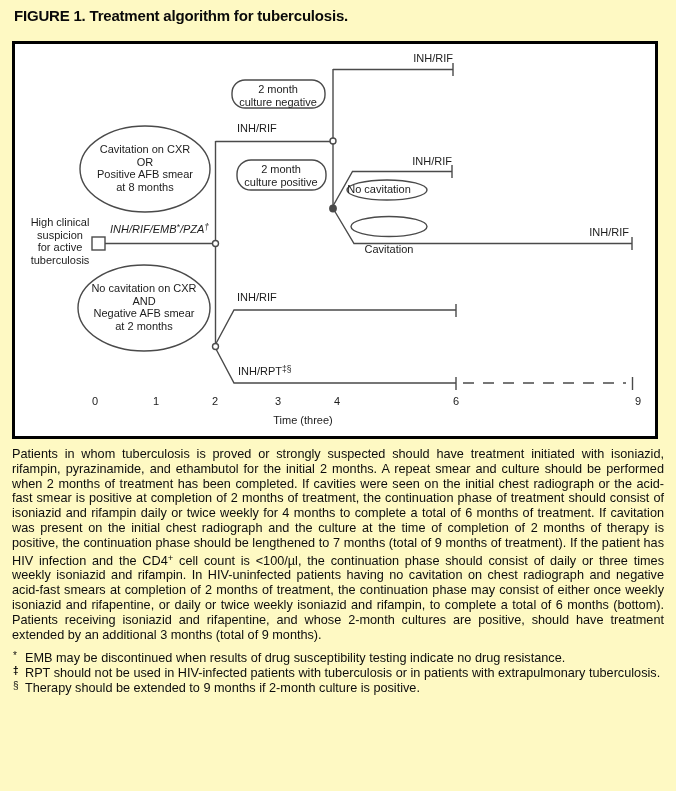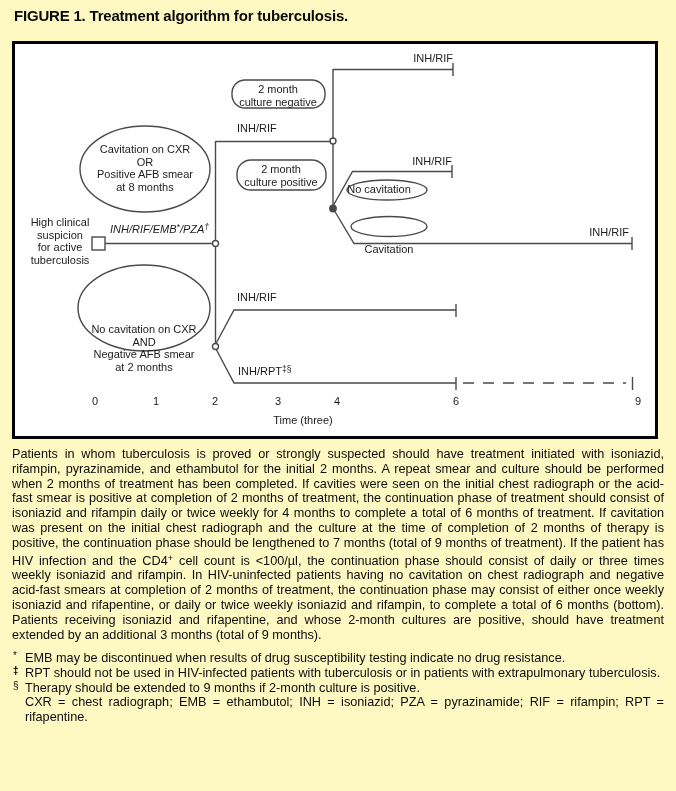--- a/index.html
+++ b/index.html
@@ -86,21 +86,21 @@
 for active
 tuberculosis</div>
 
     <div class="dlabel ta-c" style="left:82px;top:177px;width:125px;white-space:nowrap;font-style:italic;"><span>INH/RIF/EMB</span><span class="dsup">*</span><span>/PZA</span><span class="dsup">†</span></div>
 
     <div class="dlabel ta-c" style="left:60px;top:99px;width:140px;">Cavitation on CXR
 OR
 Positive AFB smear
 at 8 months</div>
 
-    <div class="dlabel ta-c" style="left:54px;top:238px;width:150px;margin-top:41px;">No cavitation on CXR
+    <div class="dlabel ta-c" style="left:54px;top:238px;width:150px;">No cavitation on CXR
 AND
 Negative AFB smear
 at 2 months</div>
 
     <div class="dlabel ta-c" style="left:203px;top:39px;width:120px;">2 month
 culture negative</div>
 
     <div class="dlabel ta-c" style="left:206px;top:119px;width:120px;">2 month
 culture positive</div>
 
@@ -135,16 +135,15 @@
     <p class="cap-main"><span>Patients in whom tuberculosis is proved or strongly suspected should have treatment initiated with isoniazid, rifampin, pyrazinamide, and ethambutol for the initial 2 months. A repeat smear and culture should be performed when 2 months of treatment has been completed. If cavities were seen on the initial chest radiograph or the acid-fast smear is positive at completion of 2 months of treatment, the continuation phase of treatment should consist of isoniazid and rifampin daily or twice weekly for 4 months to complete a total of 6 months of treatment. If cavitation was present on the initial chest radiograph and the culture at the time of completion of 2 months of therapy is positive, the continuation phase should be lengthened to 7 months (total of 9 months of treatment). If the patient has HIV infection and the CD4</span><span class="cap-sup">+</span><span> cell count is &lt;100/µl, the continuation phase should consist of daily or three times weekly isoniazid and rifampin. In HIV-uninfected patients having no cavitation on chest radiograph and negative acid-fast smears at completion of 2 months of treatment, the continuation phase may consist of either once weekly isoniazid and rifapentine, or daily or twice weekly isoniazid and rifampin, to complete a total of 6 months (bottom). Patients receiving isoniazid and rifapentine, and whose 2-month cultures are positive, should have treatment extended by an additional 3 months (total of 9 months).</span></p>
 
     <p class="fn"><span class="fnm">*</span><span>EMB may be discontinued when results of drug susceptibility testing indicate no drug resistance.</span></p>
 
     <p class="fn"><span class="fnm">†</span></p>
 
     <p class="fn"><span class="fnm">‡</span><span>RPT should not be used in HIV-infected patients with tuberculosis or in patients with extrapulmonary tuberculosis.</span></p>
 
     <p class="fn"><span class="fnm">§</span><span>Therapy should be extended to 9 months if 2-month culture is positive.</span></p>
 
-    <p class="abbrev">CXR = chest radiograph; EMB = ethambutol; INH = isoniazid; PZA = pyrazinamide; RIF = rifampin; RPT = rifapentine.</p>
   </div>
 
 </div>
 
 </body></html>

